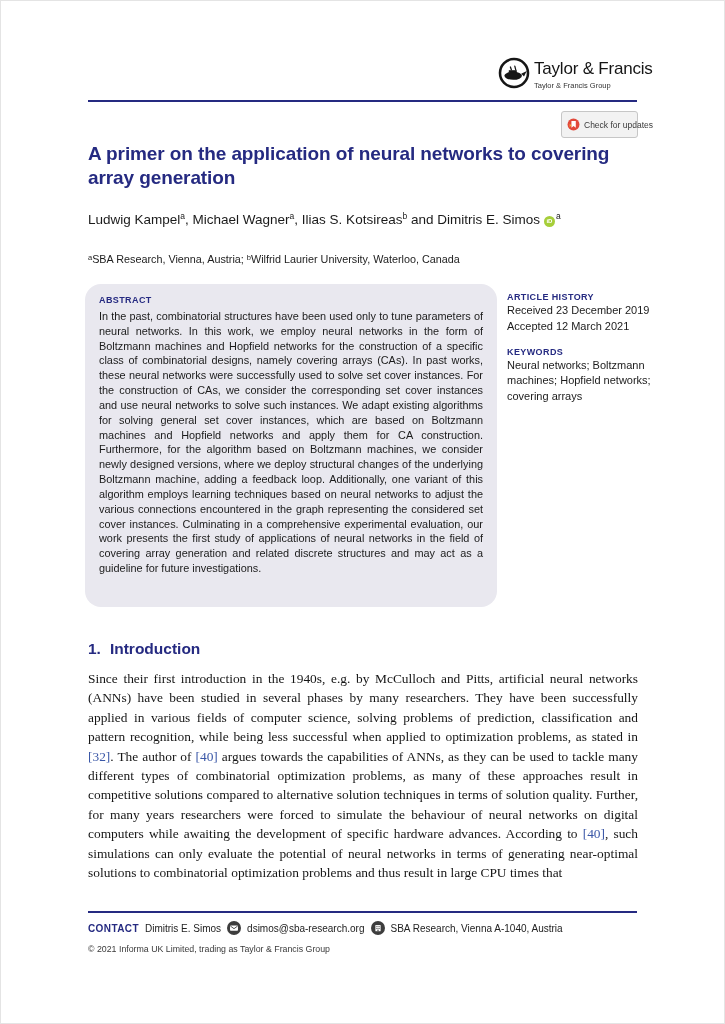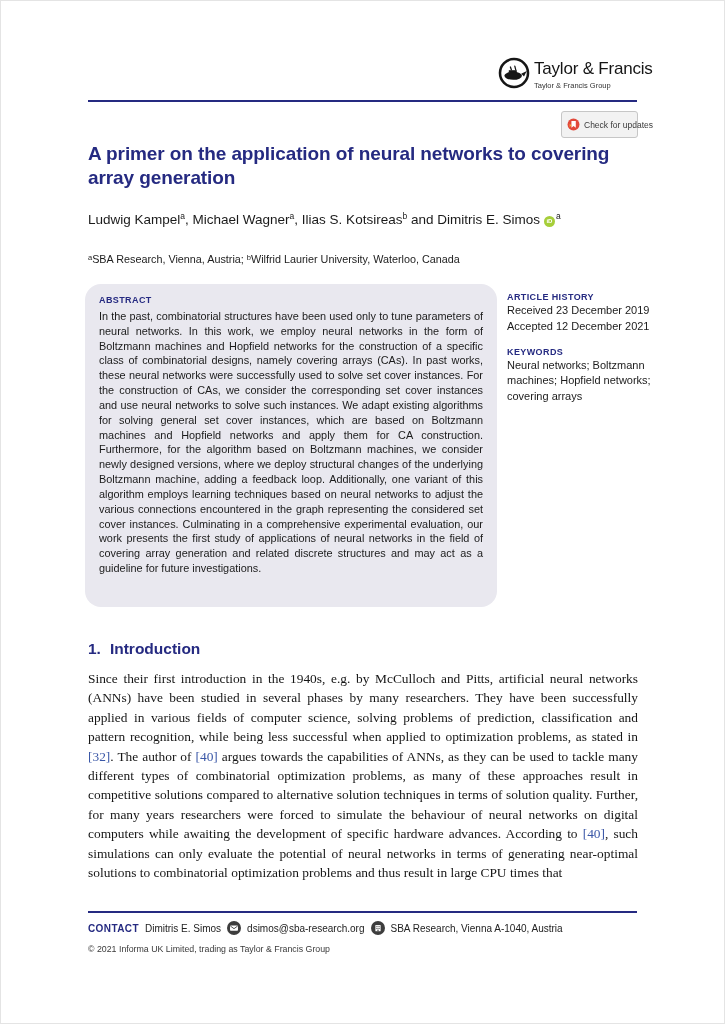--- a/index.html
+++ b/index.html
@@ -114,21 +114,21 @@
   <div class="affiliations"><span class="sup-b">a</span><span>SBA Research, Vienna, Austria; </span><span class="sup-b">b</span><span>Wilfrid Laurier University, Waterloo, Canada</span></div>
 
   <div class="abstract-box">
     <div class="mini-label">ABSTRACT</div>
     <div class="abstract-text">In the past, combinatorial structures have been used only to tune parameters of neural networks. In this work, we employ neural networks in the form of Boltzmann machines and Hopfield networks for the construction of a specific class of combinatorial designs, namely covering arrays (CAs). In past works, these neural networks were successfully used to solve set cover instances. For the construction of CAs, we consider the corresponding set cover instances and use neural networks to solve such instances. We adapt existing algorithms for solving general set cover instances, which are based on Boltzmann machines and Hopfield networks and apply them for CA construction. Furthermore, for the algorithm based on Boltzmann machines, we consider newly designed versions, where we deploy structural changes of the underlying Boltzmann machine, adding a feedback loop. Additionally, one variant of this algorithm employs learning techniques based on neural networks to adjust the various connections encountered in the graph representing the considered set cover instances. Culminating in a comprehensive experimental evaluation, our work presents the first study of applications of neural networks in the field of covering array generation and related discrete structures and may act as a guideline for future investigations.</div>
   </div>
 
   <div class="side-col">
     <div class="mini-label">ARTICLE HISTORY</div>
     <div class="side-item">Received 23 December 2019</div>
-    <div class="side-item">Accepted 12 December 2021</div>
+    <div class="side-item">Accepted 12 March 2021</div>
     <div class="side-gap"></div>
     <div class="mini-label">KEYWORDS</div>
     <div class="side-item">Neural networks; Boltzmann machines; Hopfield networks; covering arrays</div>
   </div>
 
   <div class="section-heading">
     <span class="num">1.</span><span>Introduction</span>
   </div>
 
   <p class="intro-para">Since their first introduction in the 1940s, e.g. by McCulloch and Pitts, artificial neural networks (ANNs) have been studied in several phases by many researchers. They have been successfully applied in various fields of computer science, solving problems of prediction, classification and pattern recognition, while being less successful when applied to optimization problems, as stated in <span class="cite">[32]</span>. The author of <span class="cite">[40]</span> argues towards the capabilities of ANNs, as they can be used to tackle many different types of combinatorial optimization problems, as many of these approaches result in competitive solutions compared to alternative solution techniques in terms of solution quality. Further, for many years researchers were forced to simulate the behaviour of neural networks on digital computers while awaiting the development of specific hardware advances. According to <span class="cite">[40]</span>, such simulations can only evaluate the potential of neural networks in terms of generating near-optimal solutions to combinatorial optimization problems and thus result in large CPU times that</p>

